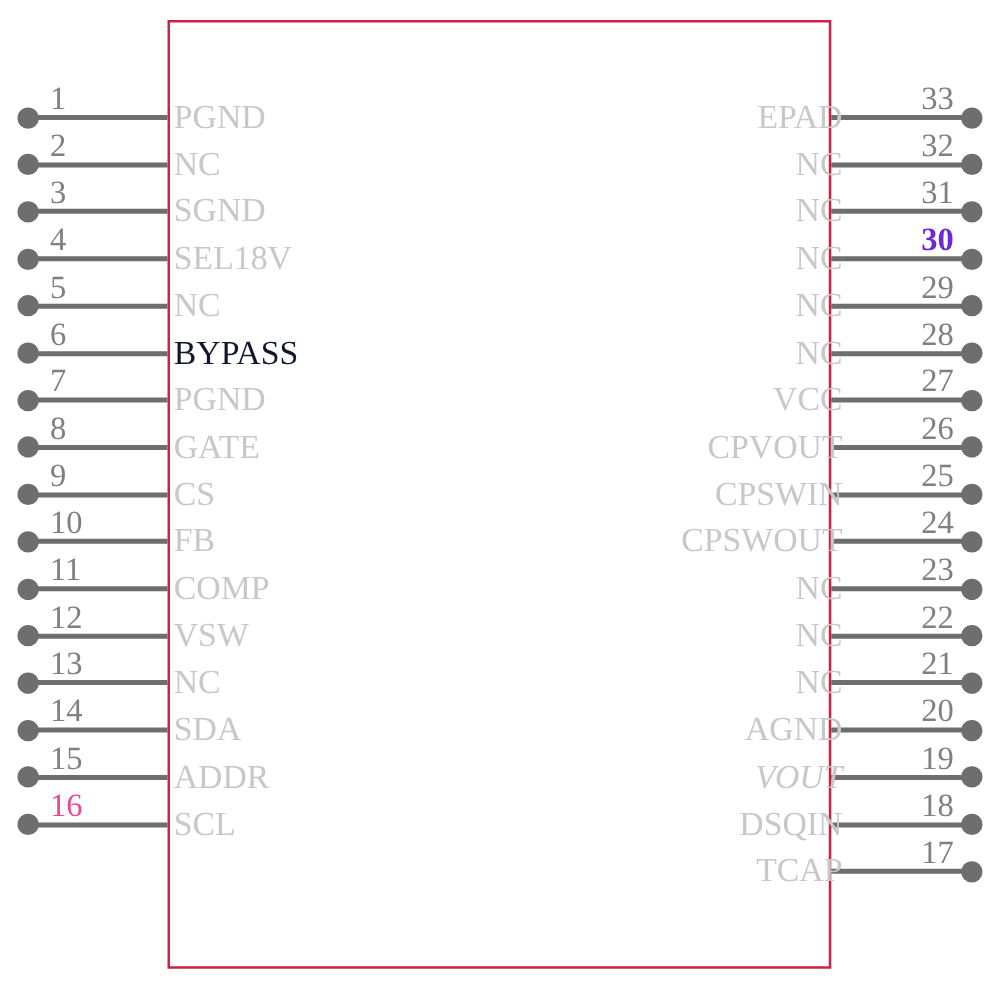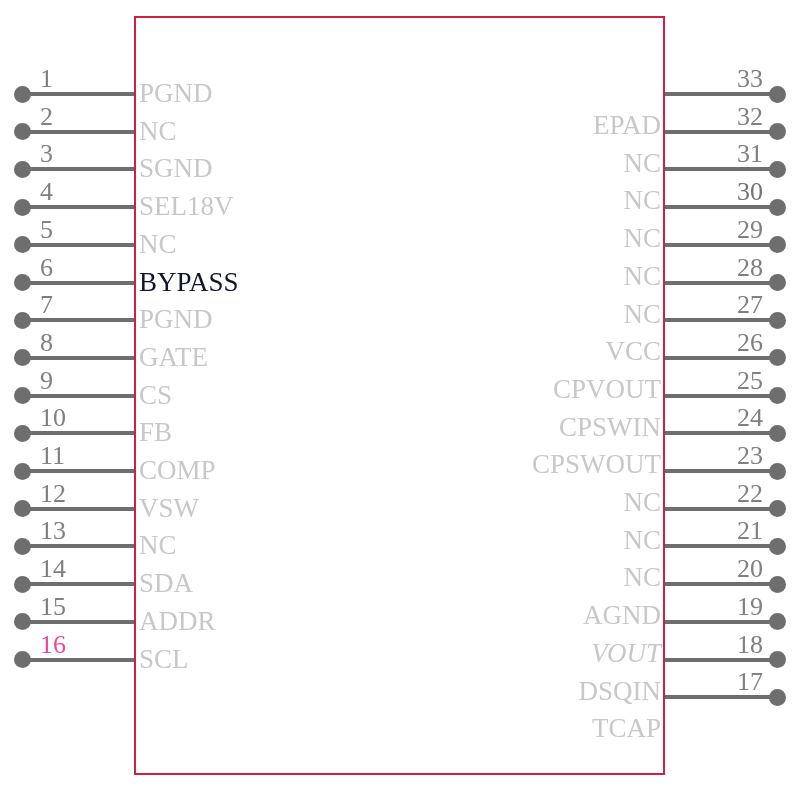--- a/index.html
+++ b/index.html
@@ -53,21 +53,21 @@
     line-height: 27px;
     color: #c8c8c8;
     white-space: nowrap;
     top: -14px;
   }
   .pin-left .pin-dot { left: 14px; }
   .pin-left .pin-number { left: 40px; }
   .pin-left .pin-name { left: 139px; }
   .pin-right .pin-dot { right: 14px; }
   .pin-right .pin-number { right: 37px; }
-  .pin-right .pin-name { right: 139px; text-align: left; margin-top: 32px; }
+  .pin-right .pin-name { right: 126px; text-align: left; }
 </style>
 </head>
 <body>
 
 <div id="symbol-canvas" style="background: rgb(255, 255, 255);">
   <div id="body-rect" style="left: 134px; top: 16px; width: 531px; height: 759px; border-color: rgb(206, 32, 69);"></div>
   <div id="left-pin-group">
       <div class="pin pin-left" style="top: 94px; left: 0px; width: 134px;">
         <div class="pin-line" style="background: rgb(110, 110, 110); left: 23px; width: 111px;"></div>
         <div class="pin-dot" style="background: rgb(110, 110, 110);"></div>
@@ -180,21 +180,21 @@
       </div>
       <div class="pin pin-right" style="top: 169.4px; left: 665px; width: 135px;">
         <div class="pin-line" style="background: rgb(110, 110, 110); left: 0px; width: 112px;"></div>
         <div class="pin-dot" style="background: rgb(110, 110, 110);"></div>
         <div class="pin-number" style="color: rgb(128, 128, 128);">31</div>
         <div class="pin-name" style="color: rgb(200, 200, 200);">NC</div>
       </div>
       <div class="pin pin-right" style="top: 207.1px; left: 665px; width: 135px;">
         <div class="pin-line" style="background: rgb(110, 110, 110); left: 0px; width: 112px;"></div>
         <div class="pin-dot" style="background: rgb(110, 110, 110);"></div>
-        <div class="pin-number" style="color: #737373;">30</div>
+        <div class="pin-number" style="color: #6d28d9; font-weight: bold;">30</div>
         <div class="pin-name" style="color: rgb(200, 200, 200);">NC</div>
       </div>
       <div class="pin pin-right" style="top: 244.8px; left: 665px; width: 135px;">
         <div class="pin-line" style="background: rgb(110, 110, 110); left: 0px; width: 112px;"></div>
         <div class="pin-dot" style="background: rgb(110, 110, 110);"></div>
         <div class="pin-number" style="color: rgb(128, 128, 128);">29</div>
         <div class="pin-name" style="color: rgb(200, 200, 200);">NC</div>
       </div>
       <div class="pin pin-right" style="top: 282.5px; left: 665px; width: 135px;">
         <div class="pin-line" style="background: rgb(110, 110, 110); left: 0px; width: 112px;"></div>

